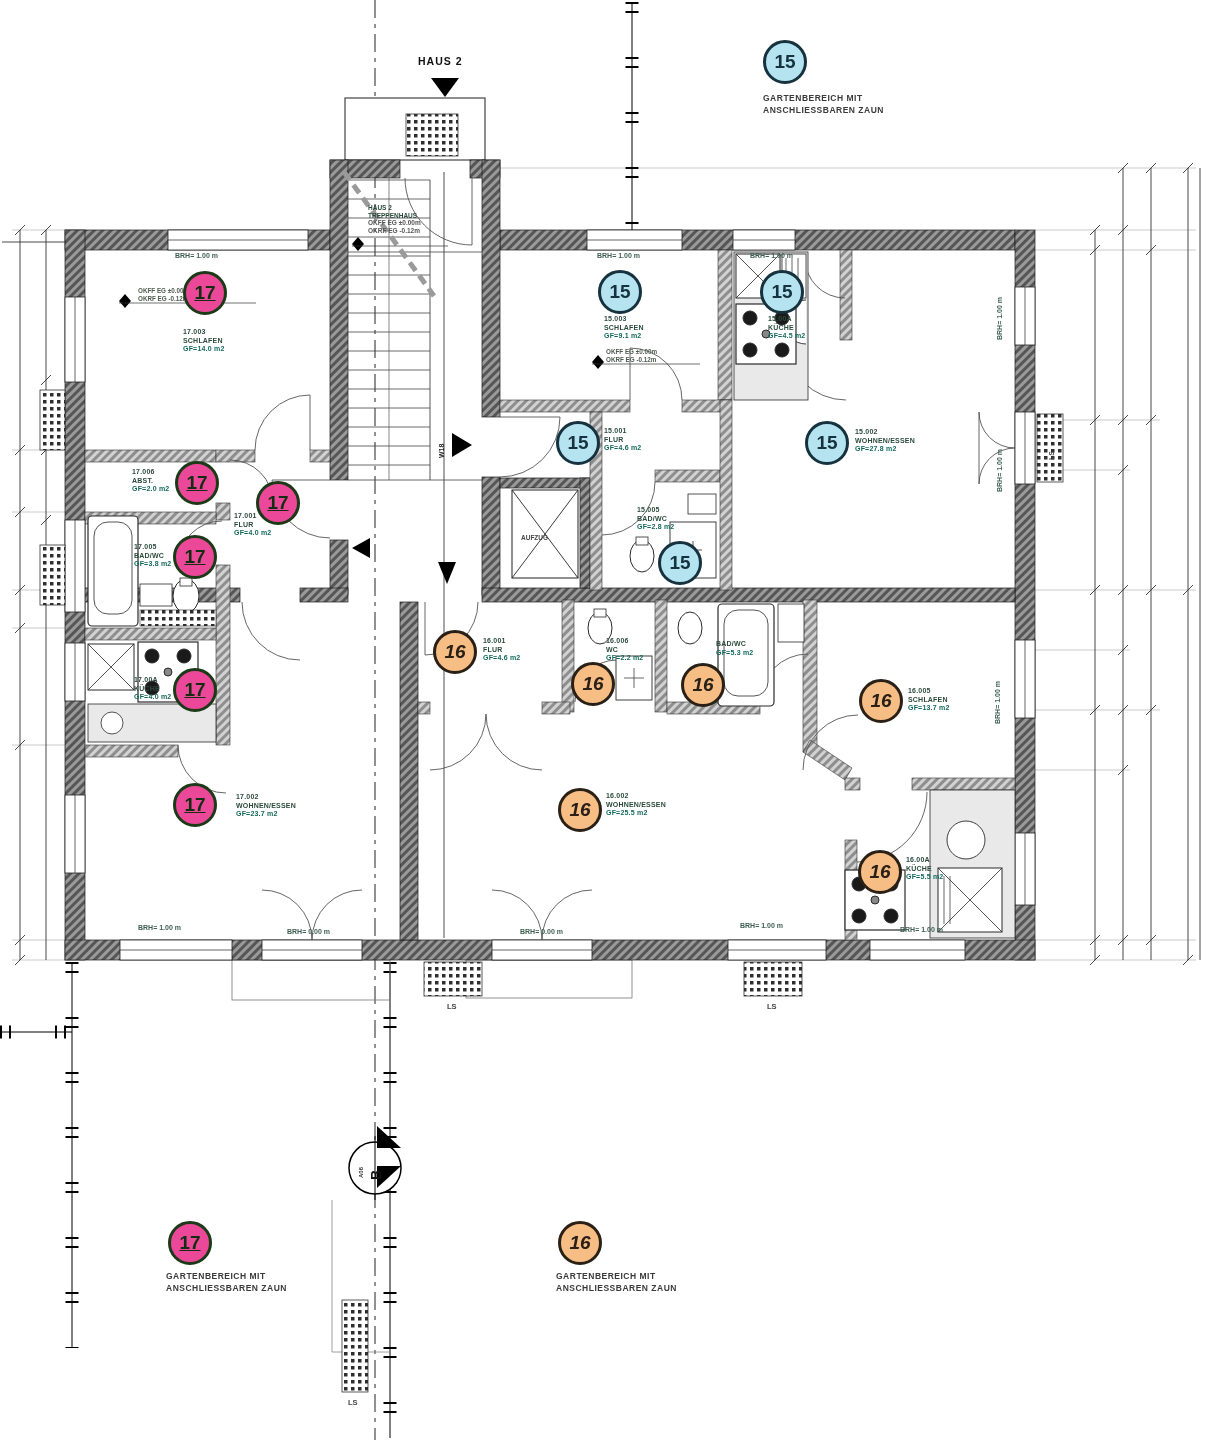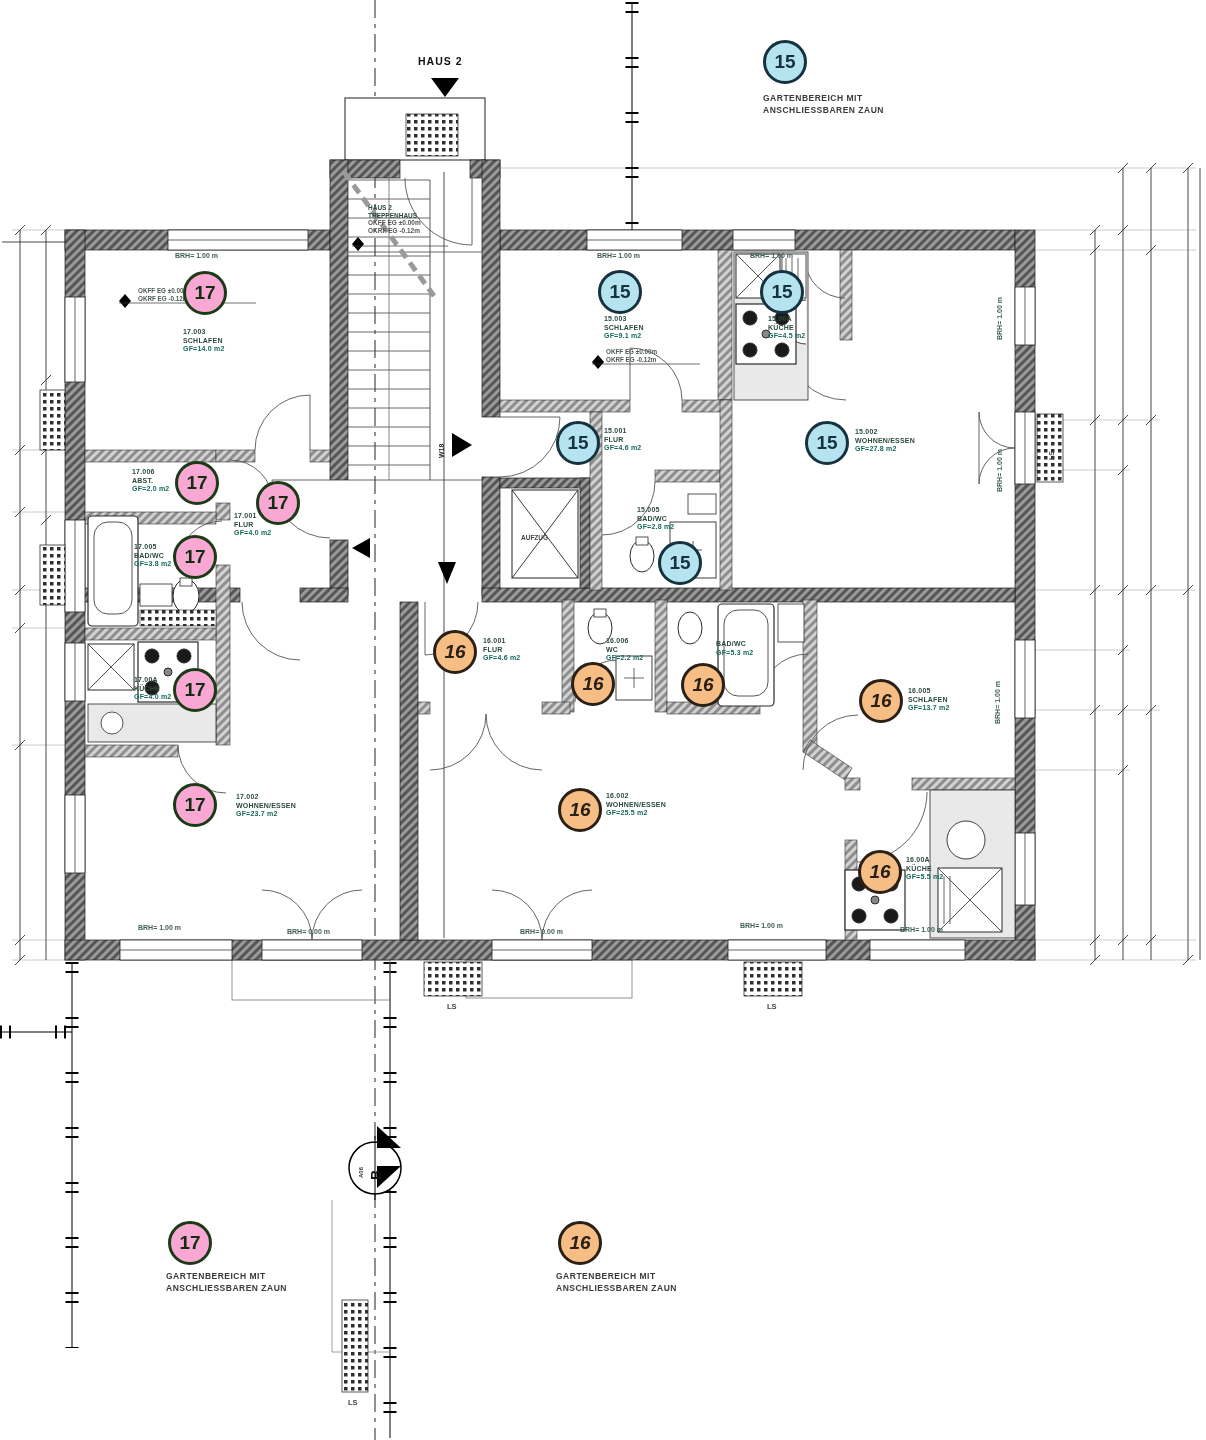--- a/index.html
+++ b/index.html
@@ -4,21 +4,21 @@
 <style>
   html,body{margin:0;padding:0;background:#fff;}
   #plan{position:relative;width:1206px;height:1440px;background:#fff;overflow:hidden;
         font-family:"Liberation Sans",sans-serif;}
   #plan svg{position:absolute;left:0;top:0;}
   .badge{position:absolute;width:38px;height:38px;border-radius:50%;border:3px solid #222;
          display:flex;align-items:center;justify-content:center;font-weight:bold;font-size:19px;
          background:#fff;z-index:5;}
   .b15{background:#b5e3ef;border-color:#16323f;color:#16323f;}
   .b16{background:#f6bd85;border-color:#2b2015;color:#2b2015;font-style:italic;}
-  .b17{background:#f9a8d4;border-color:#1c3a17;color:#132d10;}
+  .b17{background:#ec4899;border-color:#1c3a17;color:#132d10;text-decoration:underline;}
   .rlabel{position:absolute;font-size:7px;line-height:8.5px;font-weight:bold;color:#2b4a3c;
           letter-spacing:.2px;white-space:nowrap;z-index:4;}
   .rlabel .area{color:#13695c;}
   .brh{position:absolute;font-size:7px;font-weight:bold;color:#3f5f52;white-space:nowrap;z-index:4;}
   .vlabel{position:absolute;font-size:7px;font-weight:bold;color:#3f5f52;white-space:nowrap;
           transform:rotate(-90deg);transform-origin:left top;z-index:4;}
   .garden-note{position:absolute;font-size:8.5px;font-weight:bold;color:#3a3a3a;line-height:12px;
           letter-spacing:.5px;white-space:nowrap;z-index:4;}
   .title-label{position:absolute;font-size:10.5px;font-weight:bold;color:#111;letter-spacing:1px;z-index:4;}
   .stair-block{position:absolute;font-size:6.5px;line-height:7.5px;font-weight:bold;color:#2b4a3c;

